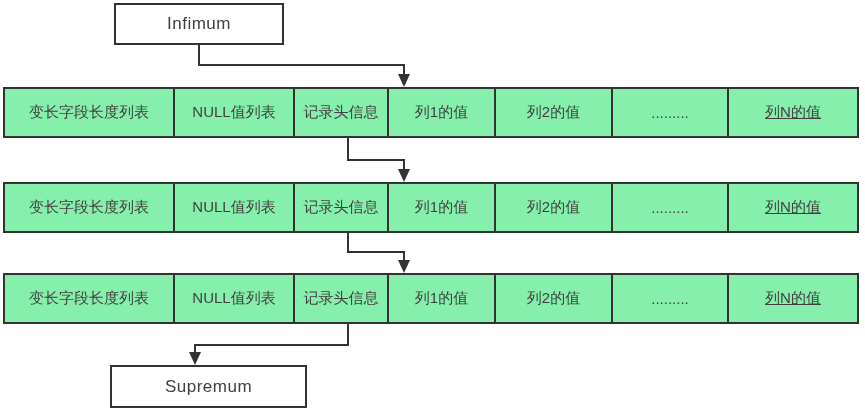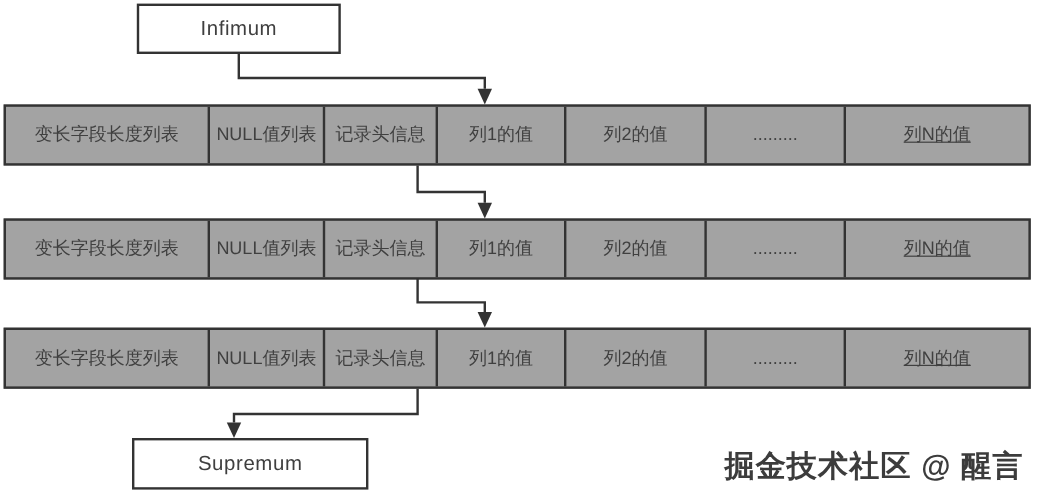--- a/index.html
+++ b/index.html
@@ -31,41 +31,41 @@
   #infimum-box  { left: 114px; top: 3px;   width: 170px; height: 42px; }
   #supremum-box { left: 110px; top: 365px; width: 197px; height: 43px; }
 
   .record-row {
     position: absolute;
     left: 3px;
     width: 856px;
     height: 51px;
     box-sizing: border-box;
     border: 2px solid #333333;
-    background: #a3a3a3;
+    background: #86efac;
     display: flex;
   }
   #row-1 { top: 87px; }
   #row-2 { top: 182px; }
   #row-3 { top: 273px; }
 
   .record-cell {
     box-sizing: border-box;
     border-right: 2px solid #333333;
     display: flex;
     align-items: center;
     justify-content: center;
     font-size: 15px;
     color: #404040;
     white-space: nowrap;
     overflow: hidden;
   }
   .record-cell:last-child { border-right: none; text-decoration: underline; }
   .cell-w0 { width: 170px; }
-  .cell-w1 { width: 96px; }
+  .cell-w1 { width: 120px; }
   .cell-w2 { width: 94px; }
   .cell-w3 { width: 107px; }
   .cell-w4 { width: 117px; }
   .cell-w5 { width: 116px; }
   .cell-w6 { flex: 1; }
 
   .arrow-layer {
     position: absolute;
     left: 0; top: 0;
     width: 865px;
@@ -155,15 +155,14 @@
       <path class="arrow-line" d="M 348 232 L 348 252 L 404 252 L 404 260"></path>
       <polygon class="arrow-head" points="398,260 410,260 404,273"></polygon>
     </g>
 
     <g>
       <path class="arrow-line" d="M 348 324 L 348 345 L 195 345 L 195 352"></path>
       <polygon class="arrow-head" points="189,352 201,352 195,365"></polygon>
     </g>
   </svg>
 
-  <div class="watermark">掘金技术社区 @ 醒言</div>
 
 </div>
 
 </body></html>

